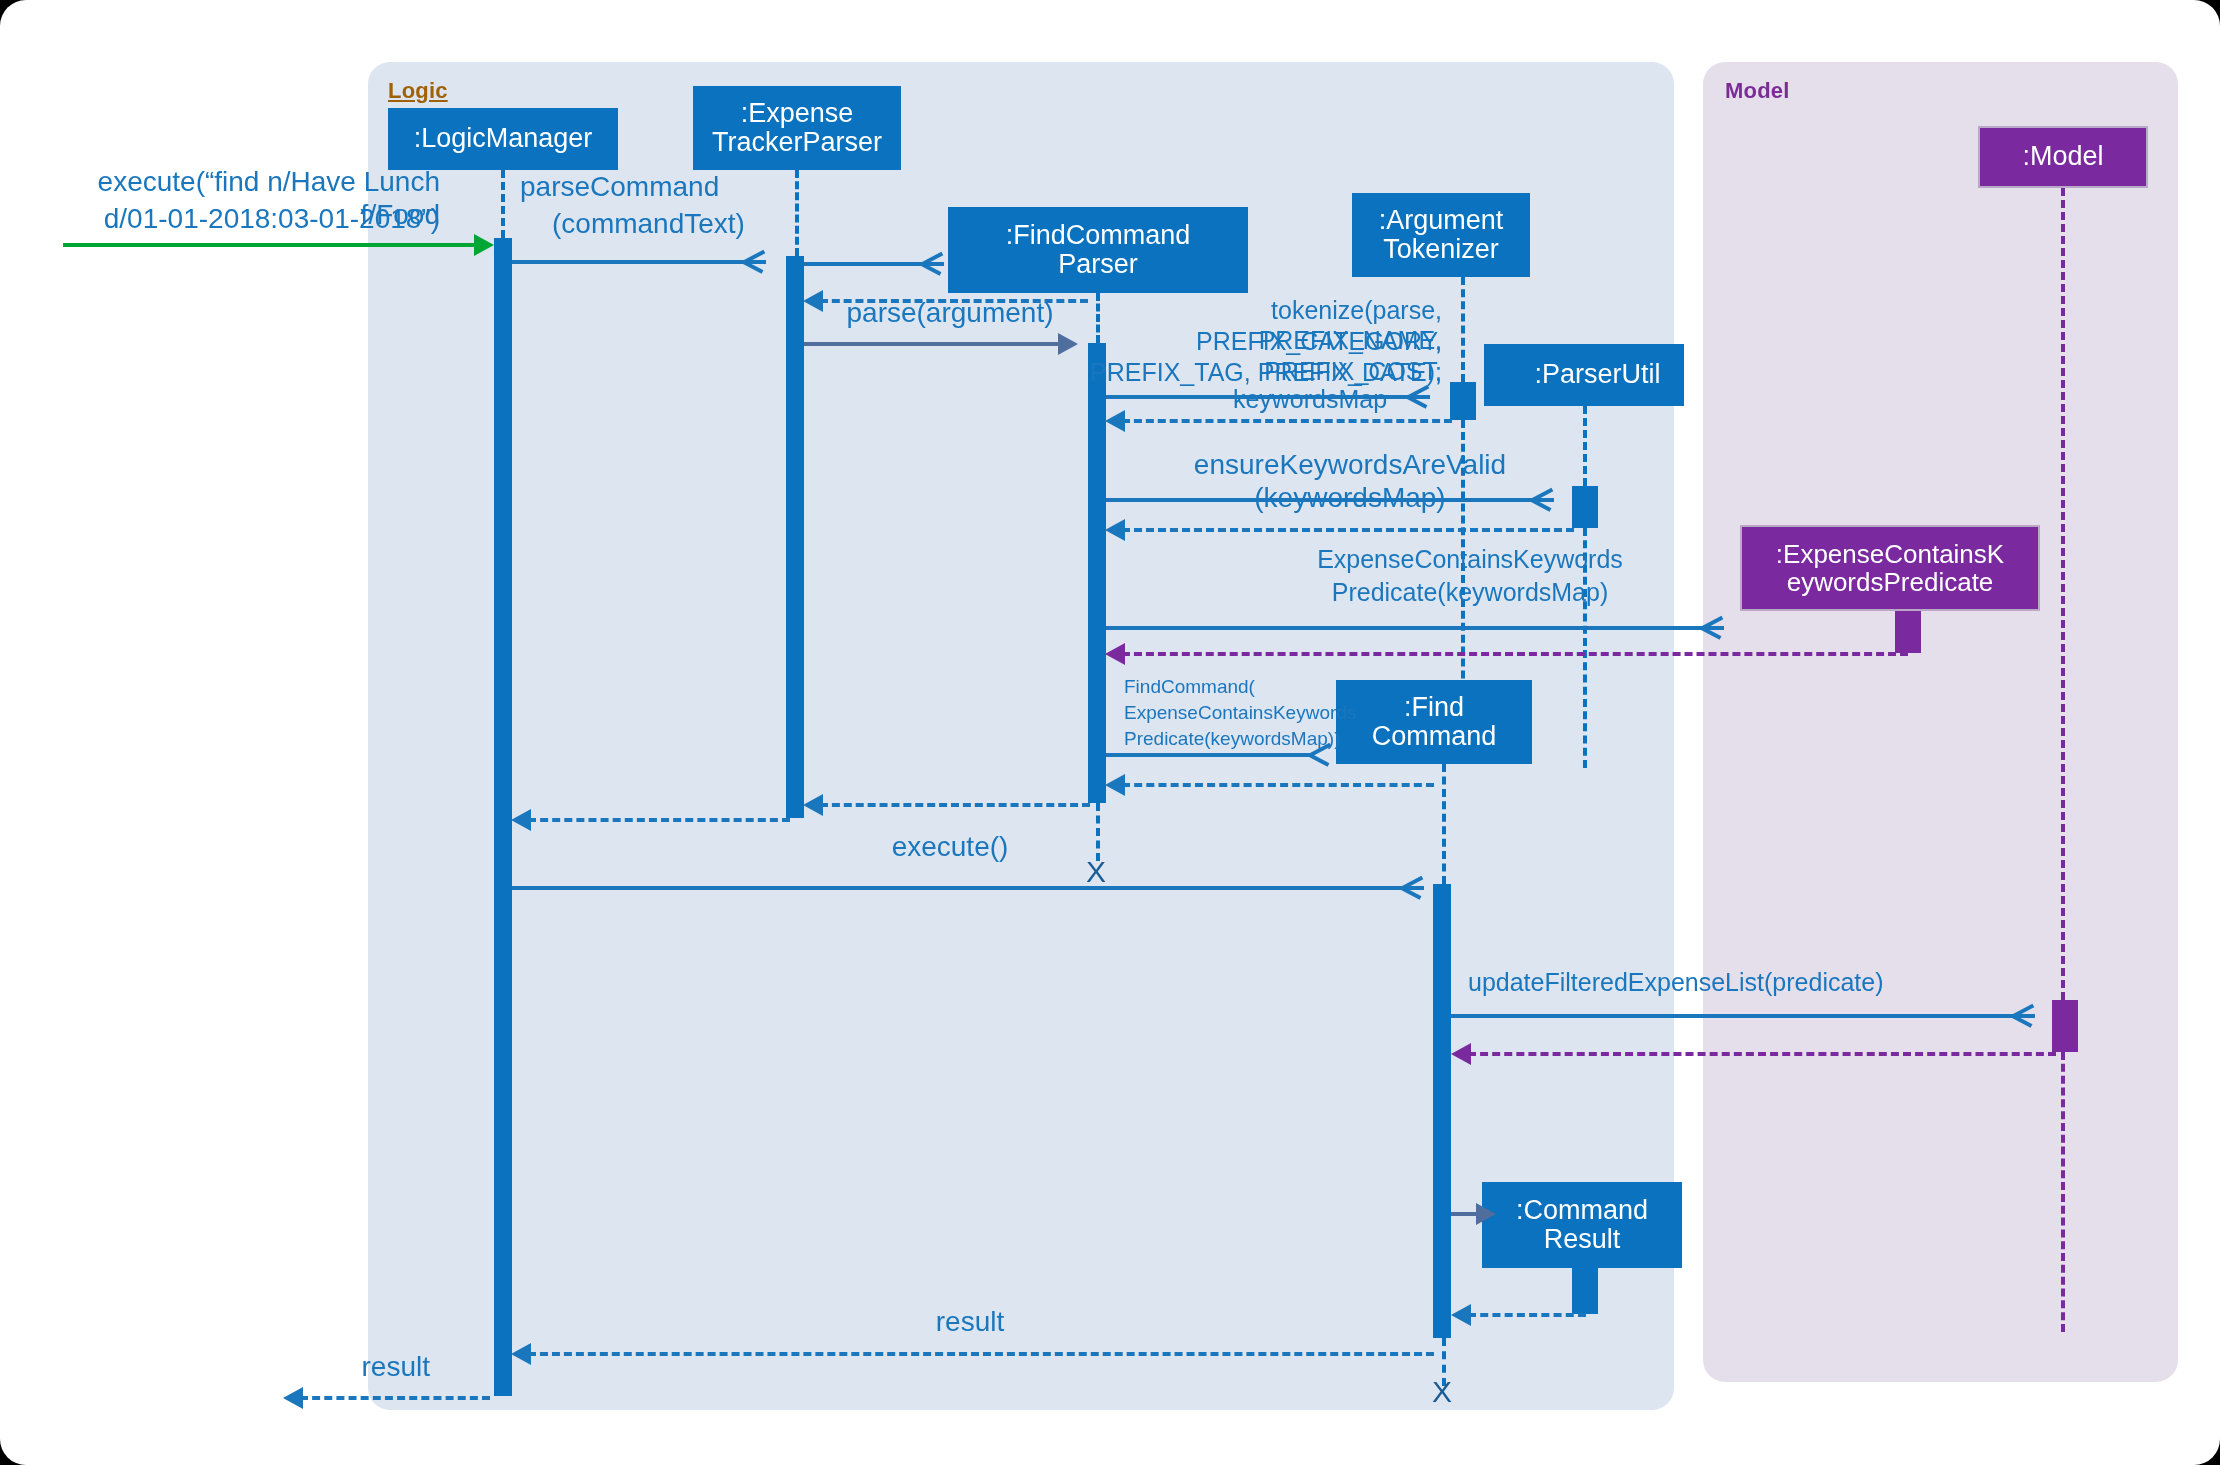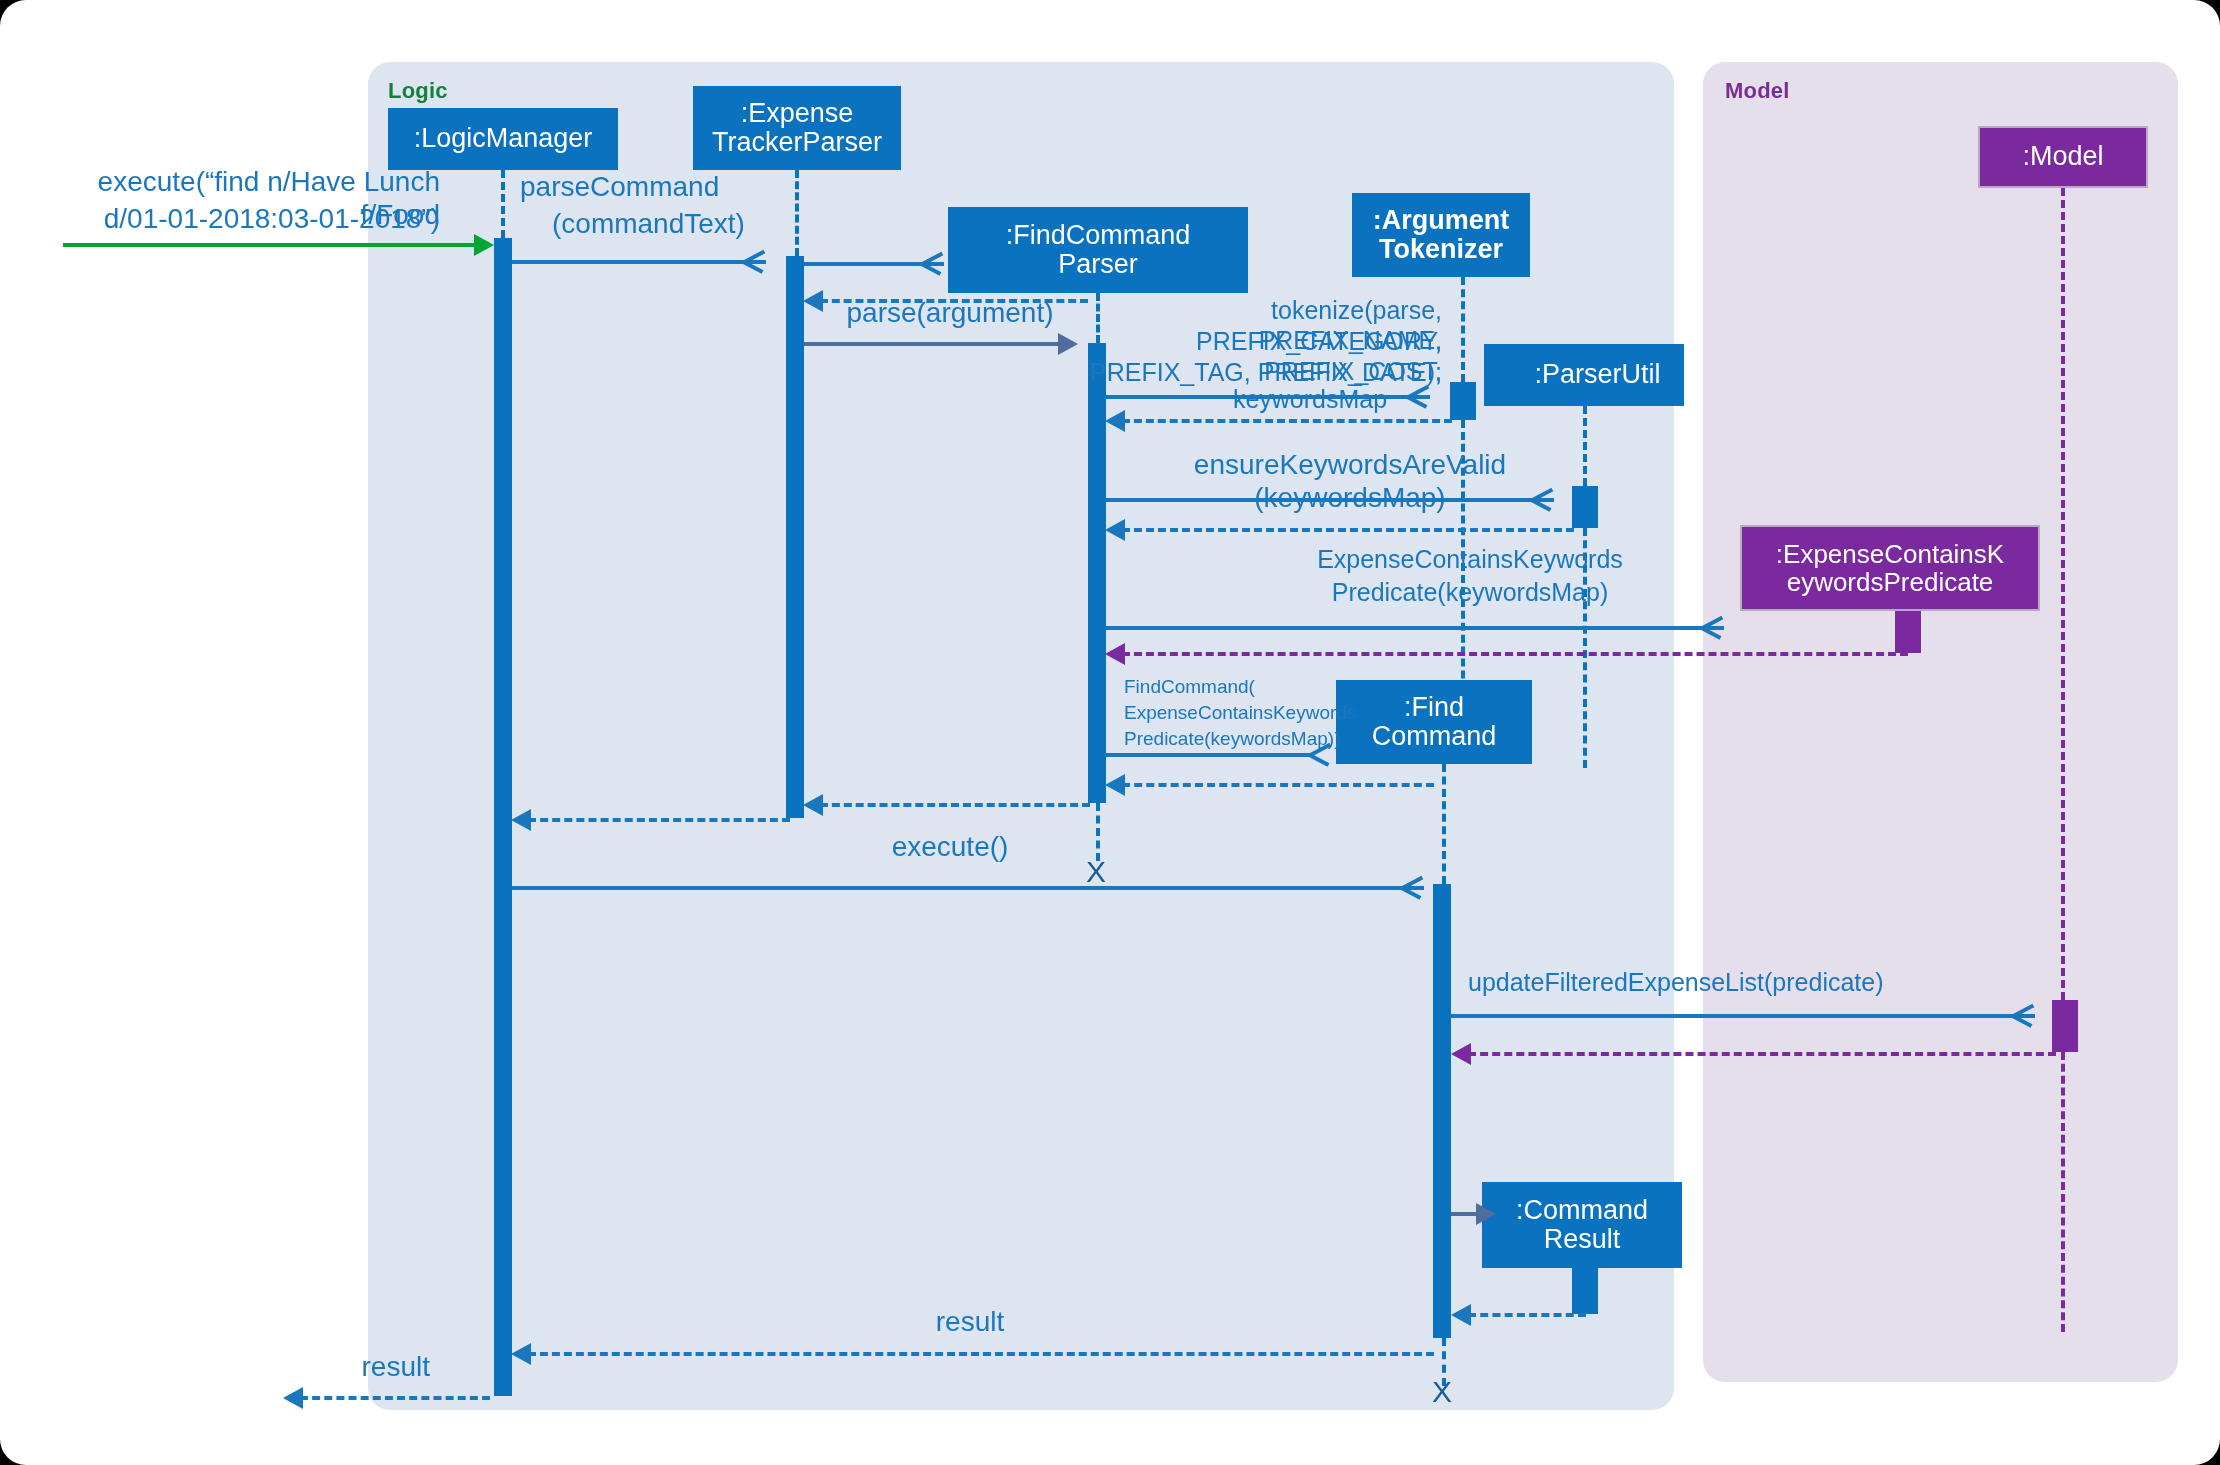--- a/index.html
+++ b/index.html
@@ -10,21 +10,21 @@
     overflow:hidden;
     font-family:"Liberation Sans", sans-serif;
   }
   
   .partition{position:absolute;border-radius:22px;}
   #logic-partition{left:368px;top:62px;width:1306px;height:1348px;background:#dce5f0;}
   #model-partition{left:1703px;top:62px;width:475px;height:1320px;background:#e5dfeb;}
   .partition-label{
     position:absolute;font-weight:bold;font-size:22px;letter-spacing:.2px;
   }
-  #logic-label{left:388px;top:78px;color:#15803d;}
+  #logic-label{left:388px;top:78px;color:#a16207;text-decoration:underline;}
   #model-label{left:1725px;top:78px;color:#7b2d96;}
 
   
   .head{
     position:absolute;box-sizing:border-box;
     display:flex;align-items:center;justify-content:center;
     text-align:center;color:#fff;line-height:1.08;
     font-size:27px;
   }
   .head.blue{background:#0b72bf;}
@@ -95,21 +95,21 @@
   <div class="stem blue" style="left:795px;top:170px;height:86px;"></div>
 
   <div class="head blue" style="left:948px;top:207px;width:300px;height:86px;flex-direction:column;">
     <span>:FindCommand</span>
     <span>Parser</span>
   </div>
   <div class="stem blue" style="left:1096px;top:293px;height:50px;"></div>
   <div class="stem blue" style="left:1096px;top:803px;height:58px;"></div>
   <div class="xmark" style="left:1086px;top:855px;">X</div>
 
-  <div class="head blue" style="left:1352px;top:193px;width:178px;height:84px;flex-direction:column;font-weight:bold;">
+  <div class="head blue" style="left:1352px;top:193px;width:178px;height:84px;flex-direction:column;">
     <span>:Argument</span>
     <span>Tokenizer</span>
   </div>
   <div class="stem blue" style="left:1461px;top:277px;height:105px;"></div>
   <div class="stem blue" style="left:1461px;top:420px;height:330px;"></div>
 
   <div class="head blue" style="left:1484px;top:344px;width:200px;height:62px;padding-left:27px;">
     <span>:ParserUtil</span>
   </div>
   <div class="stem blue" style="left:1583px;top:406px;height:80px;"></div>

